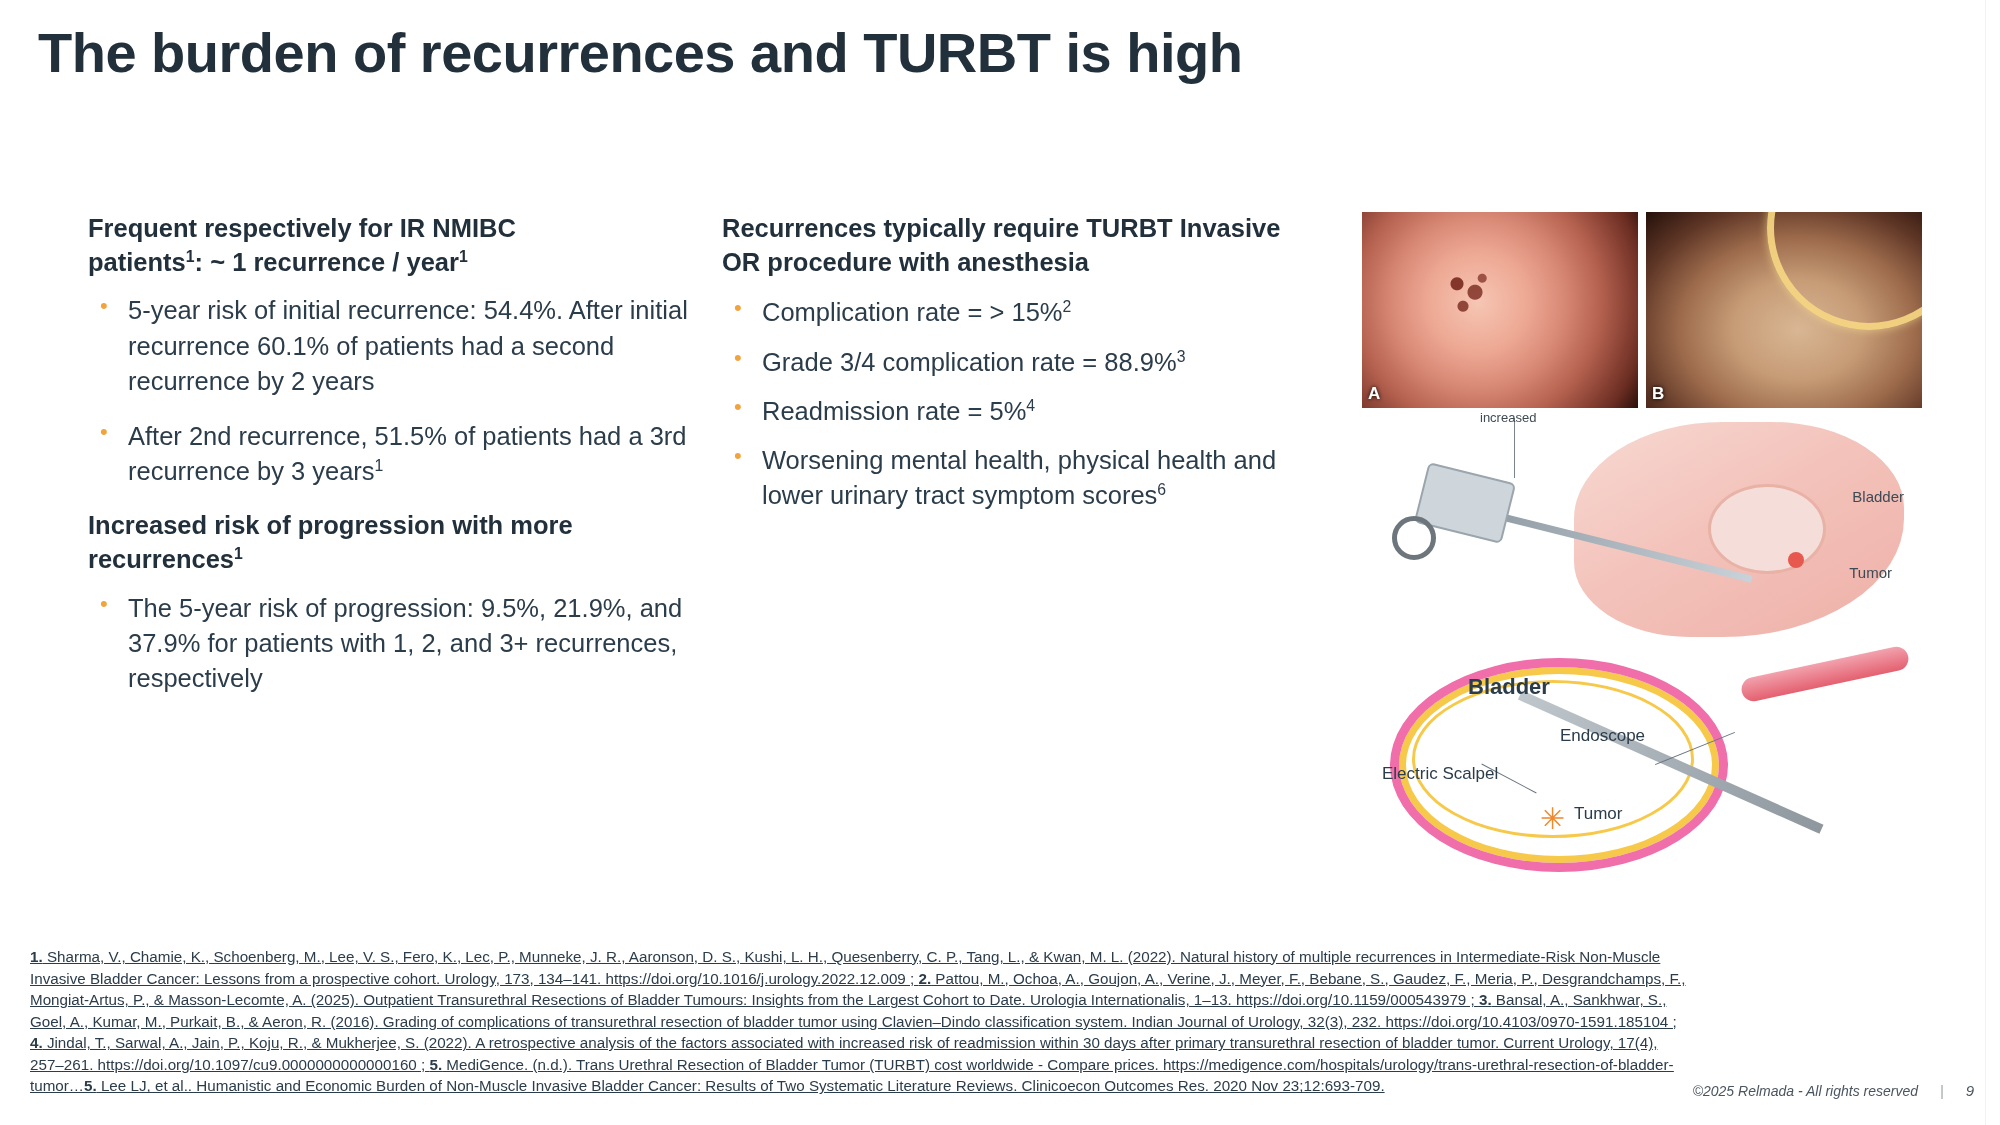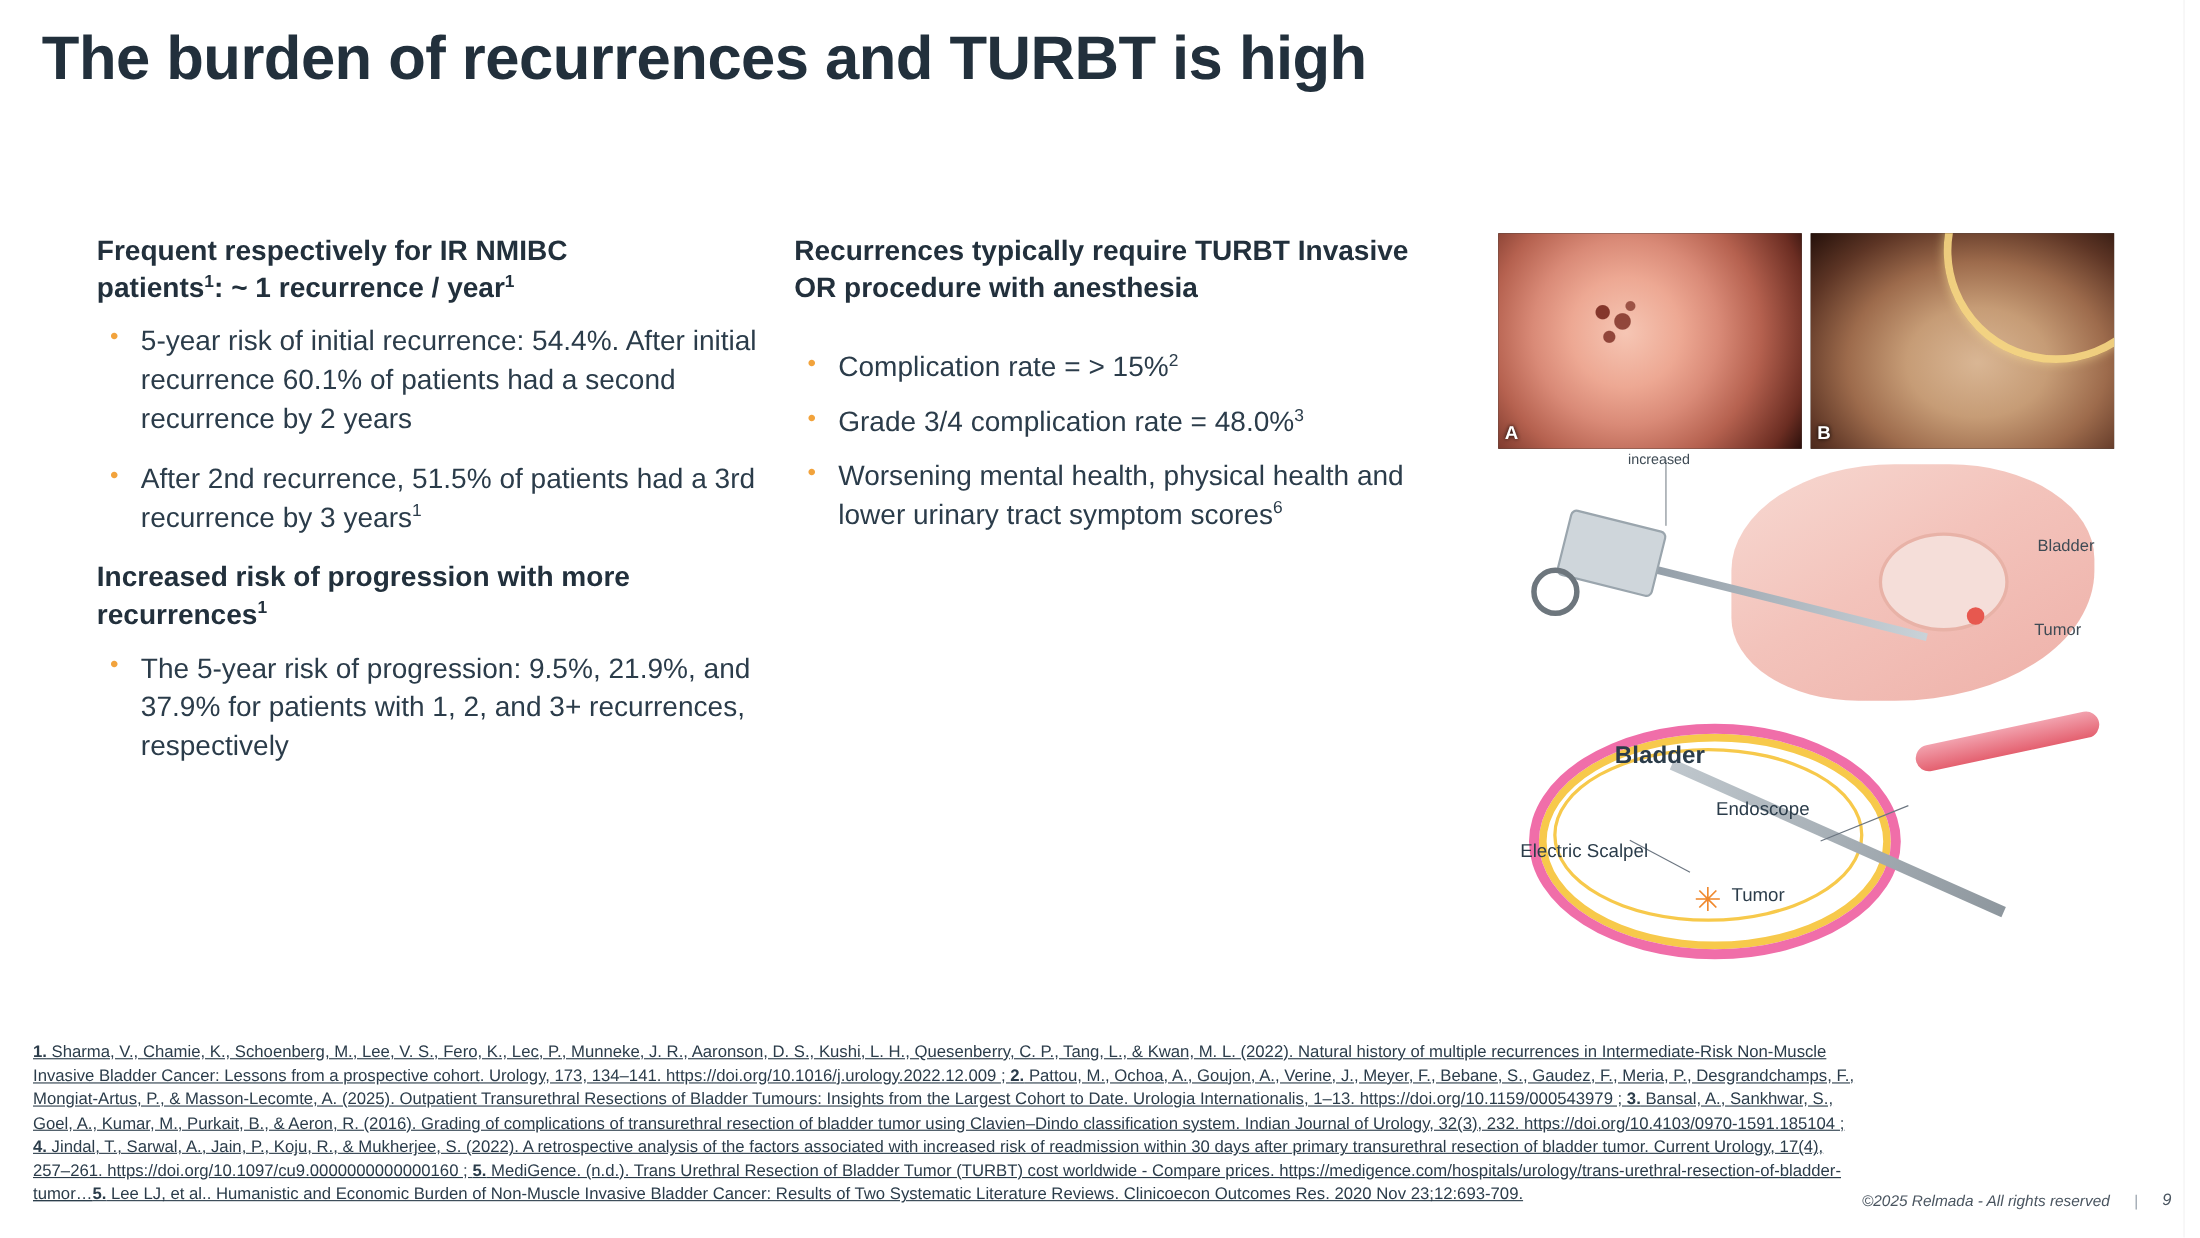--- a/index.html
+++ b/index.html
@@ -370,23 +370,24 @@
       <span>Increased risk of progression with more recurrences</span><sup>1</sup>
     </div>
 
     <ul class="bullets">
       <li class="last"><span>The 5-year risk of progression: 9.5%, 21.9%, and 37.9% for patients with 1, 2, and 3+ recurrences, respectively</span></li>
     </ul>
   </div>
 
   <div class="col2">
     <div class="subhead">Recurrences typically require TURBT Invasive OR procedure with anesthesia</div>
-    <ul class="bullets tight" style="margin-top:38px;">
+    <ul class="bullets tight" style="margin-top:16px;">
       <li><span>Complication rate = &gt; 15%</span><sup>2</sup></li>
-      <li><span>Grade 3/4 complication rate = 48.0%</span><sup>3</sup></li>
+      <li><span>Grade 3/4 complication rate = 88.9%</span><sup>3</sup></li>
+      <li><span>Readmission rate = 5%</span><sup>4</sup></li>
       <li class="last"><span>Worsening mental health, physical health and lower urinary tract symptom scores</span><sup>6</sup></li>
     </ul>
   </div>
 
   <div class="imgcol">
 
     <div class="cysto-row">
       <div class="cysto">
         <div class="cysto-a-inner"></div>
         <div class="label">A</div>

